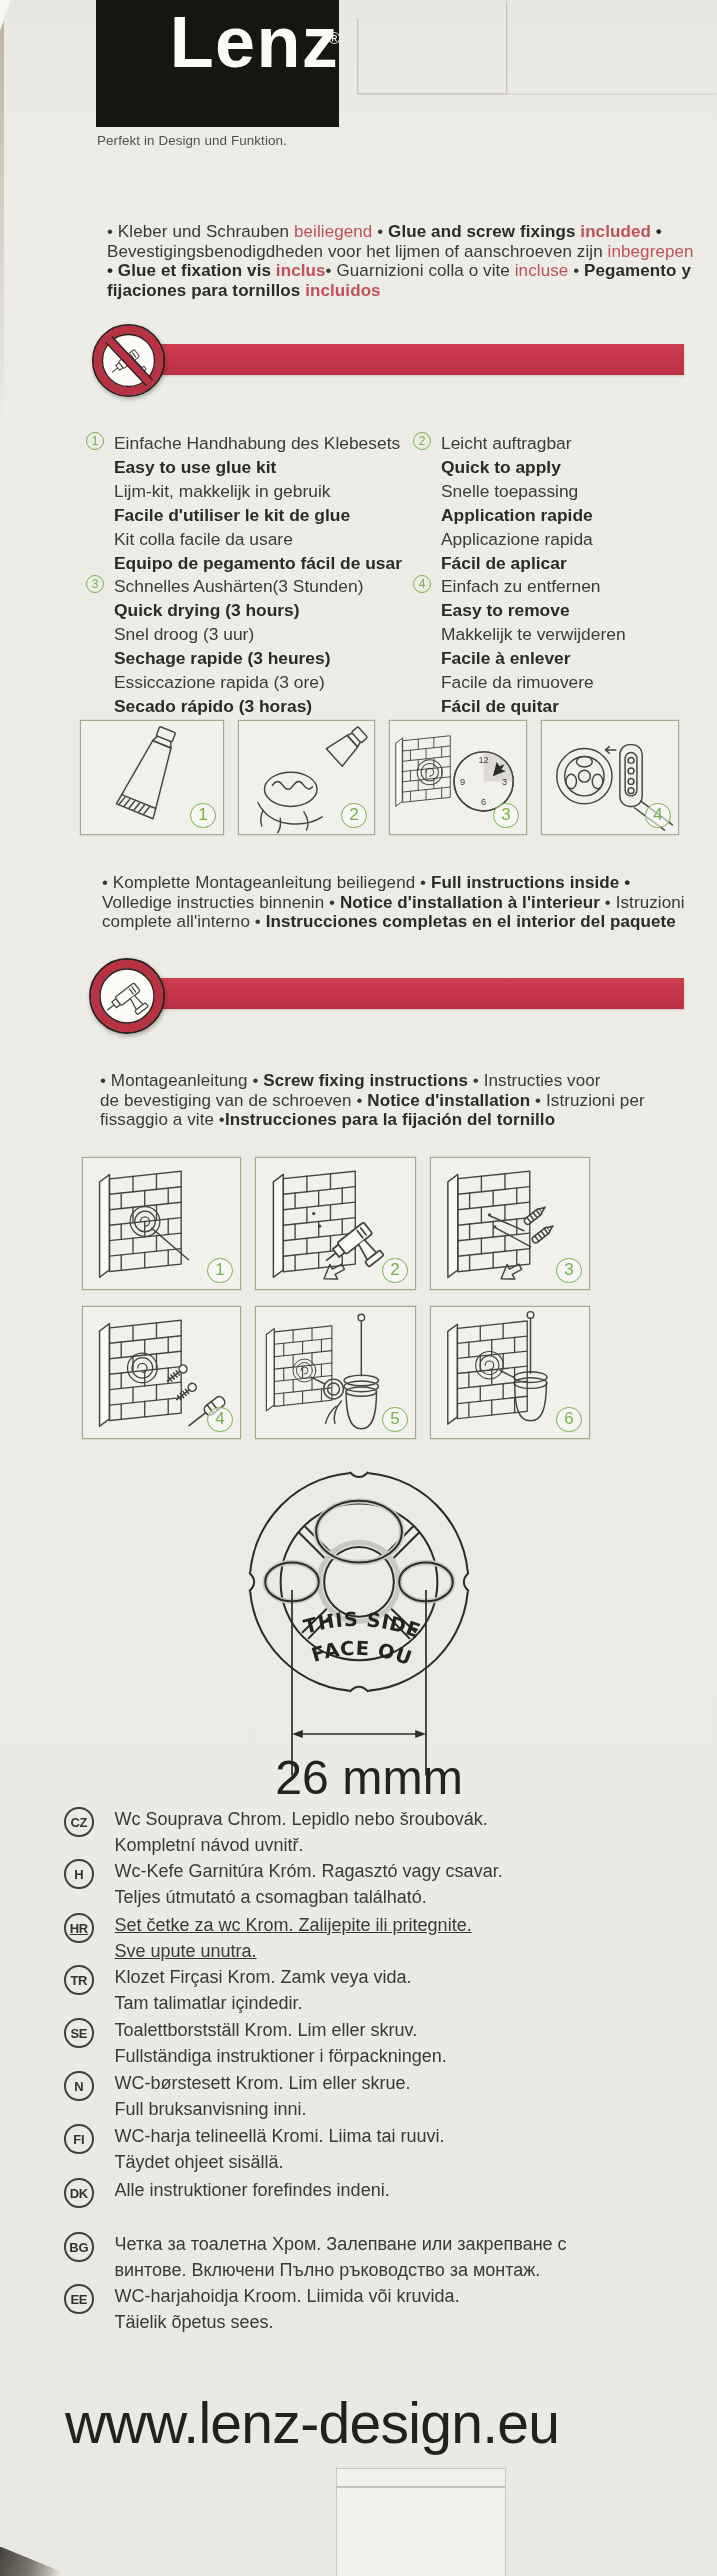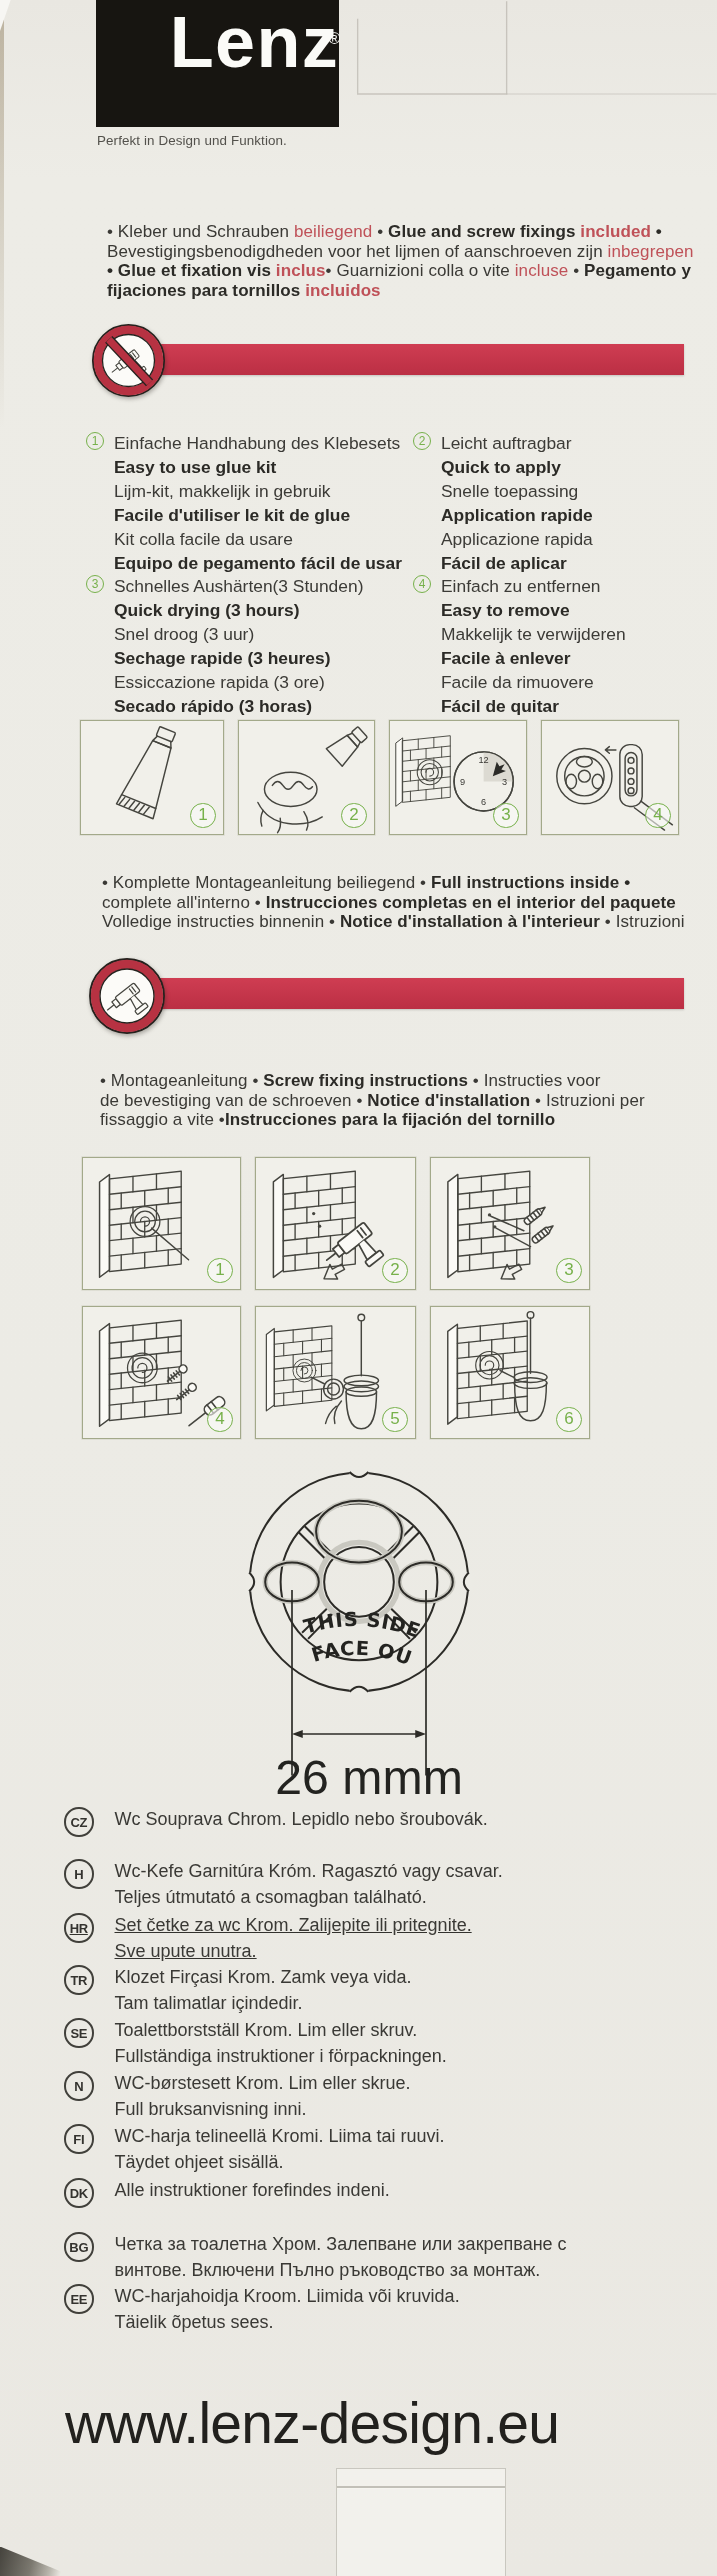--- a/index.html
+++ b/index.html
@@ -230,22 +230,22 @@
         <circle cx="135" cy="106" r="4.5"></circle>
         <path d="M150 122 L198 158 M140 132 L186 166"></path>
         <path d="M112 44 h-16 m6 -5 l-6 5 l6 5"></path>
       </g>
     </svg>
     <span class="stepnum">4</span>
   </div>
 
   <div class="para" style="left:86px;top:873px;">
     <div class="pline"><span>• Komplette Montageanleitung beiliegend • </span><span class="b">Full instructions inside</span><span class="b"> •</span></div>
+    <div class="pline"><span>Volledige instructies binnenin • </span><span class="b">Notice d'installation à l'interieur</span><span> • Istruzioni</span></div>
     <div class="pline"><span>complete all'interno • </span><span class="b">Instrucciones completas en el interior del paquete</span></div>
-    <div class="pline"><span>Volledige instructies binnenin • </span><span class="b">Notice d'installation à l'interieur</span><span> • Istruzioni</span></div>
   </div>
 
   <div class="redbar" style="left:134px;top:978px;width:550px;"></div>
   <svg class="bannericon" style="left:86px;top:955px;" width="82" height="82" viewBox="0 0 120 120">
     <circle cx="60" cy="60" r="54" fill="#f8f7f3" stroke="#25221e" stroke-width="3"></circle>
     <circle cx="60" cy="60" r="46.5" fill="none" stroke="#b73242" stroke-width="13"></circle>
     <circle cx="60" cy="60" r="39.5" fill="#fcfbf8" stroke="#25221e" stroke-width="2"></circle>
     <use href="#drill" x="22" y="22" width="76" height="76"></use>
   </svg>
 
@@ -388,20 +388,21 @@
     </g>
     <path d="M95 400 l16 -6 v12 z" fill="#2c2b27" stroke="none"></path>
     <path d="M295 400 l-16 -6 v12 z" fill="#2c2b27" stroke="none"></path>
     <text x="210" y="490" font-size="72" text-anchor="middle" fill="#232320">26 mmm</text>
   </svg>
 
   <div class="lang" style="top:1806px;">
     <span class="langbadge">CZ</span>
     <div class="langtext">
       <div>Wc Souprava Chrom. Lepidlo nebo šroubovák.</div>
+      <div>Kompletní návod uvnitř.</div>
     </div>
   </div>
   <div class="lang" style="top:1858px;">
     <span class="langbadge">H</span>
     <div class="langtext">
       <div>Wc-Kefe Garnitúra Króm. Ragasztó vagy csavar.</div>
       <div>Teljes útmutató a csomagban található.</div>
     </div>
   </div>
   <div class="lang" style="top:1912px;text-decoration:underline;">

